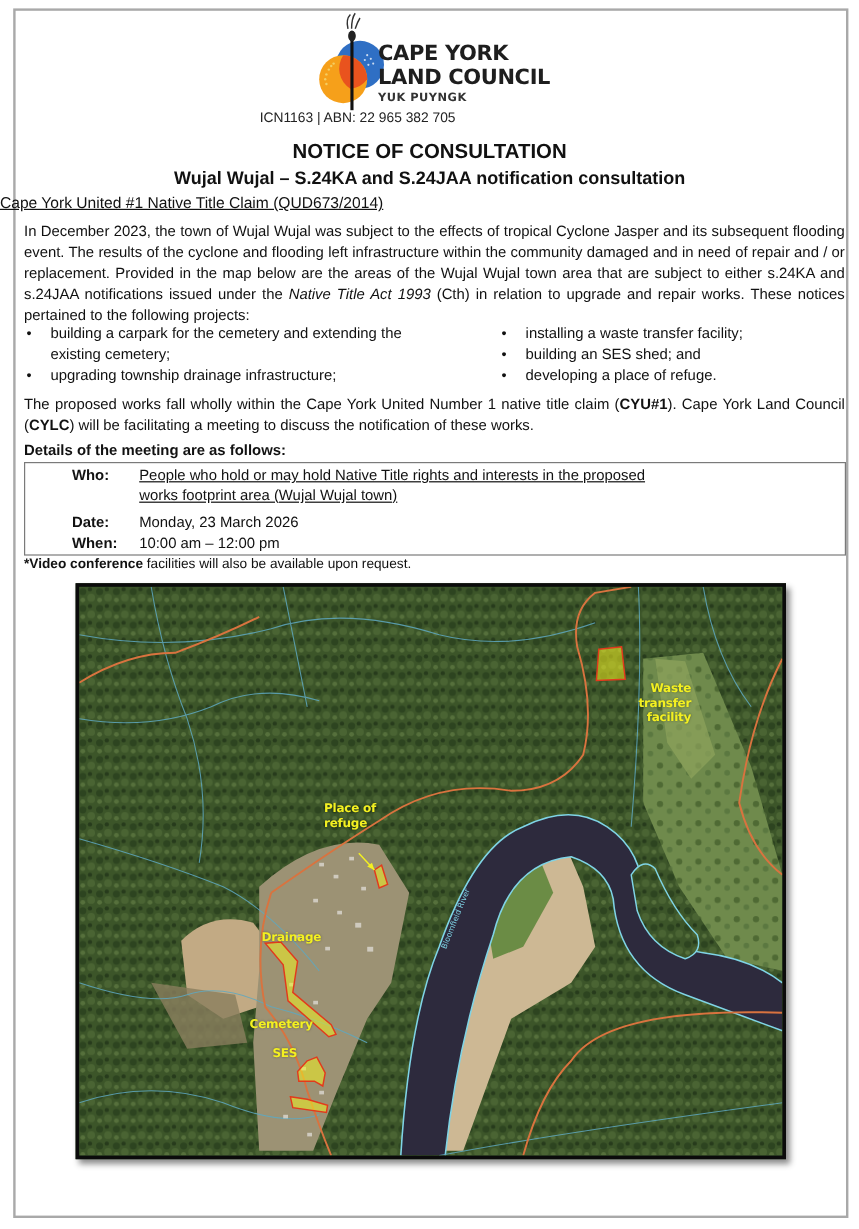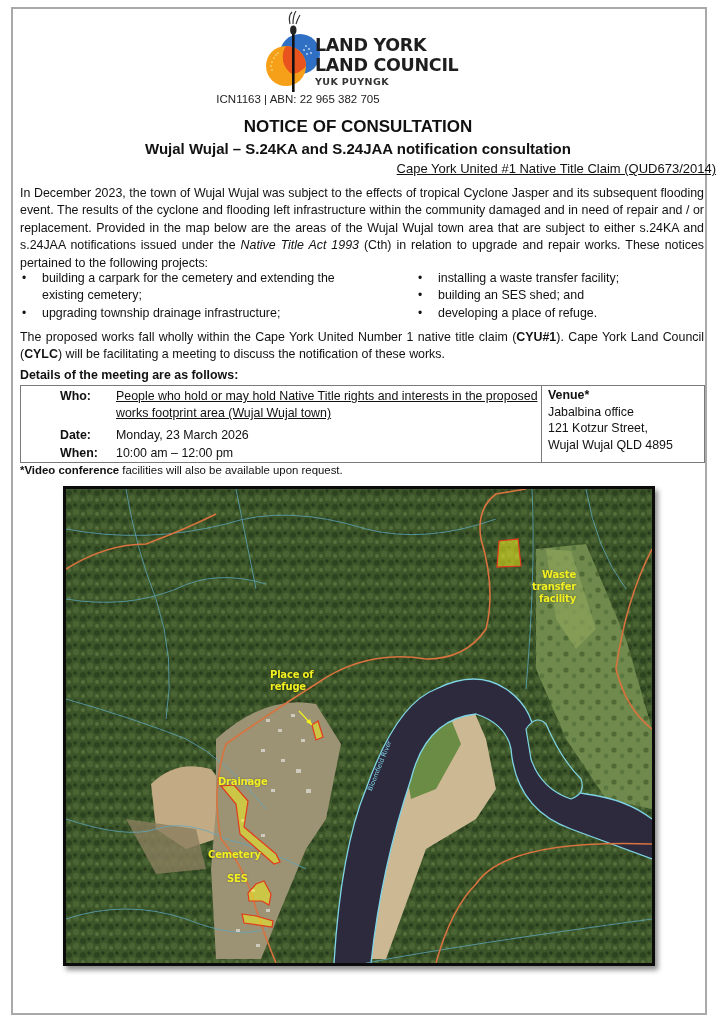--- a/index.html
+++ b/index.html
@@ -13,21 +13,21 @@
   .logo-text { position: absolute; left: 315px; top: 35px; font-family: "DejaVu Sans", sans-serif;
                font-weight: bold; color: #1e1e1e; line-height: 20px; letter-spacing: -0.3px; }
   .logo-line1, .logo-line2 { font-size: 17.5px; display: block; }
   .logo-line3 { font-size: 9.5px; display: block; line-height: 12px; margin-top: 1px; letter-spacing: 0.4px; color: #333; }
   .abn { position: absolute; left: 0; width: 596px; top: 93px; text-align: center; font-size: 11.5px; color: #222; }
 
   .title { position: absolute; left: 0; width: 716px; top: 117px; text-align: center;
            font-size: 17px; font-weight: bold; }
   .subtitle { position: absolute; left: 0; width: 716px; top: 140px; text-align: center;
               font-size: 15px; font-weight: bold; }
-  .claim { position: absolute; left: 0; width: 716px; top: 161px; text-align: right;
+  .claim { position: absolute; left: 0; width: 716px; top: 161px; text-align: left;
            font-size: 13px; text-decoration: underline; }
 
   .body-text { position: absolute; left: 20px; width: 684px; font-size: 12.4px; line-height: 17.4px;
                text-align: justify; }
   .p1 { top: 185px; }
   .p1 i { font-style: italic; }
 
   .bullets { position: absolute; top: 270px; left: 20px; width: 684px; font-size: 12.4px; line-height: 17.4px; }
   .bullet-col { position: absolute; top: 0; }
   .bullet-col.left { left: 0; width: 340px; }
@@ -91,21 +91,21 @@
         <circle cx="49" cy="43" r="0.9"></circle>
       <circle cx="42" cy="40" r="0.9"></circle>
         <circle cx="45" cy="44" r="0.9"></circle>
     </g>
     <rect x="30" y="16" width="2.6" height="66" fill="#111"></rect>
     <ellipse cx="31.3" cy="20" rx="3.2" ry="4.5" fill="#222"></ellipse>
     <path d="M28 14 Q26 6 30 2 M31 14 Q31 5 34 1 M34 14 Q36 8 38 5" stroke="#333" stroke-width="1.2" fill="none"></path>
   </svg>
 </div>
 <div class="logo-text">
-  <span class="logo-line1">LAND YORK</span>
+  <span class="logo-line1">CAPE YORK</span>
   <span class="logo-line2">LAND COUNCIL</span>
   <span class="logo-line3">YUK PUYNGK</span>
 </div>
 <div class="abn">ICN1163 | ABN: 22 965 382 705</div>
 
 <div class="title">NOTICE OF CONSULTATION</div>
 <div class="subtitle">Wujal Wujal – S.24KA and S.24JAA notification consultation</div>
 <div class="claim">Cape York United #1 Native Title Claim (QUD673/2014)</div>
 
 <div class="body-text p1"><span>In December 2023, the town of Wujal Wujal was subject to the effects of tropical Cyclone Jasper and its subsequent flooding event. The results of the cyclone and flooding left infrastructure within the community damaged and in need of repair and / or replacement. Provided in the map below are the areas of the Wujal Wujal town area that are subject to either s.24KA and s.24JAA notifications issued under the </span><i>Native Title Act 1993</i><span> (Cth) in relation to upgrade and repair works. These notices pertained to the following projects:</span></div>
@@ -147,26 +147,20 @@
       <span class="meet-value underline">People who hold or may hold Native Title rights and interests in the proposed works footprint area (Wujal Wujal town)</span>
     </div>
     <div class="meet-row row-date">
       <span class="meet-label">Date:</span>
       <span class="meet-value">Monday, 23 March 2026</span>
     </div>
     <div class="meet-row row-when">
       <span class="meet-label">When:</span>
       <span class="meet-value">10:00 am – 12:00 pm</span>
     </div>
-  </div>
-  <div class="meet-right">
-    <div class="venue-title">Venue*</div>
-    <div>Jabalbina office</div>
-    <div>121 Kotzur Street,</div>
-    <div>Wujal Wujal QLD 4895</div>
   </div>
 </div>
 <div class="footnote"><b>*Video conference</b><span> facilities will also be available upon request.</span></div>
 
 <div class="map-frame">
   <svg width="586" height="474" viewBox="0 0 586 474">
     <defs>
       <pattern id="trees" width="14" height="14" patternUnits="userSpaceOnUse">
         <rect width="14" height="14" fill="#3c5529"></rect>
         <circle cx="3" cy="4" r="3" fill="#2d4420"></circle>

